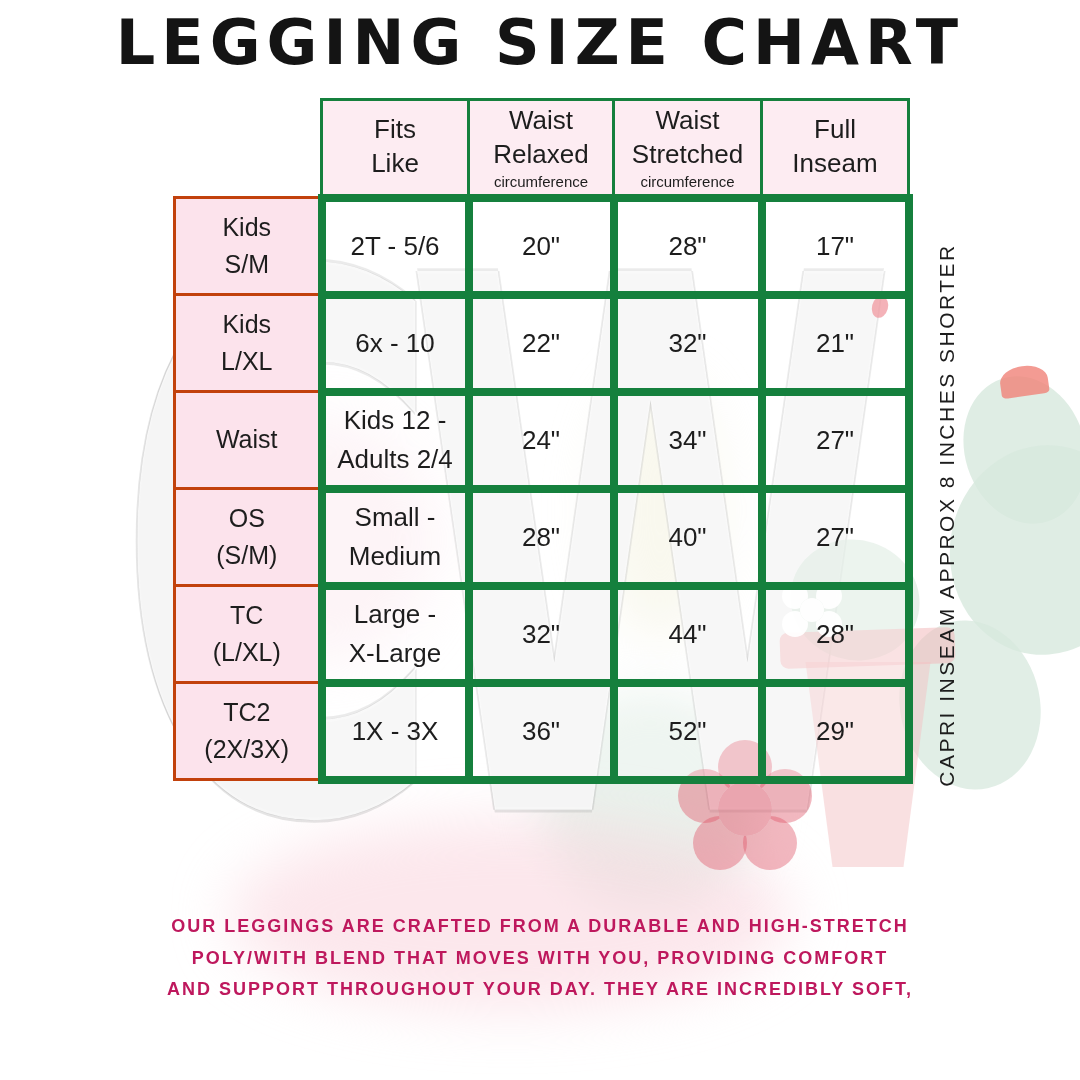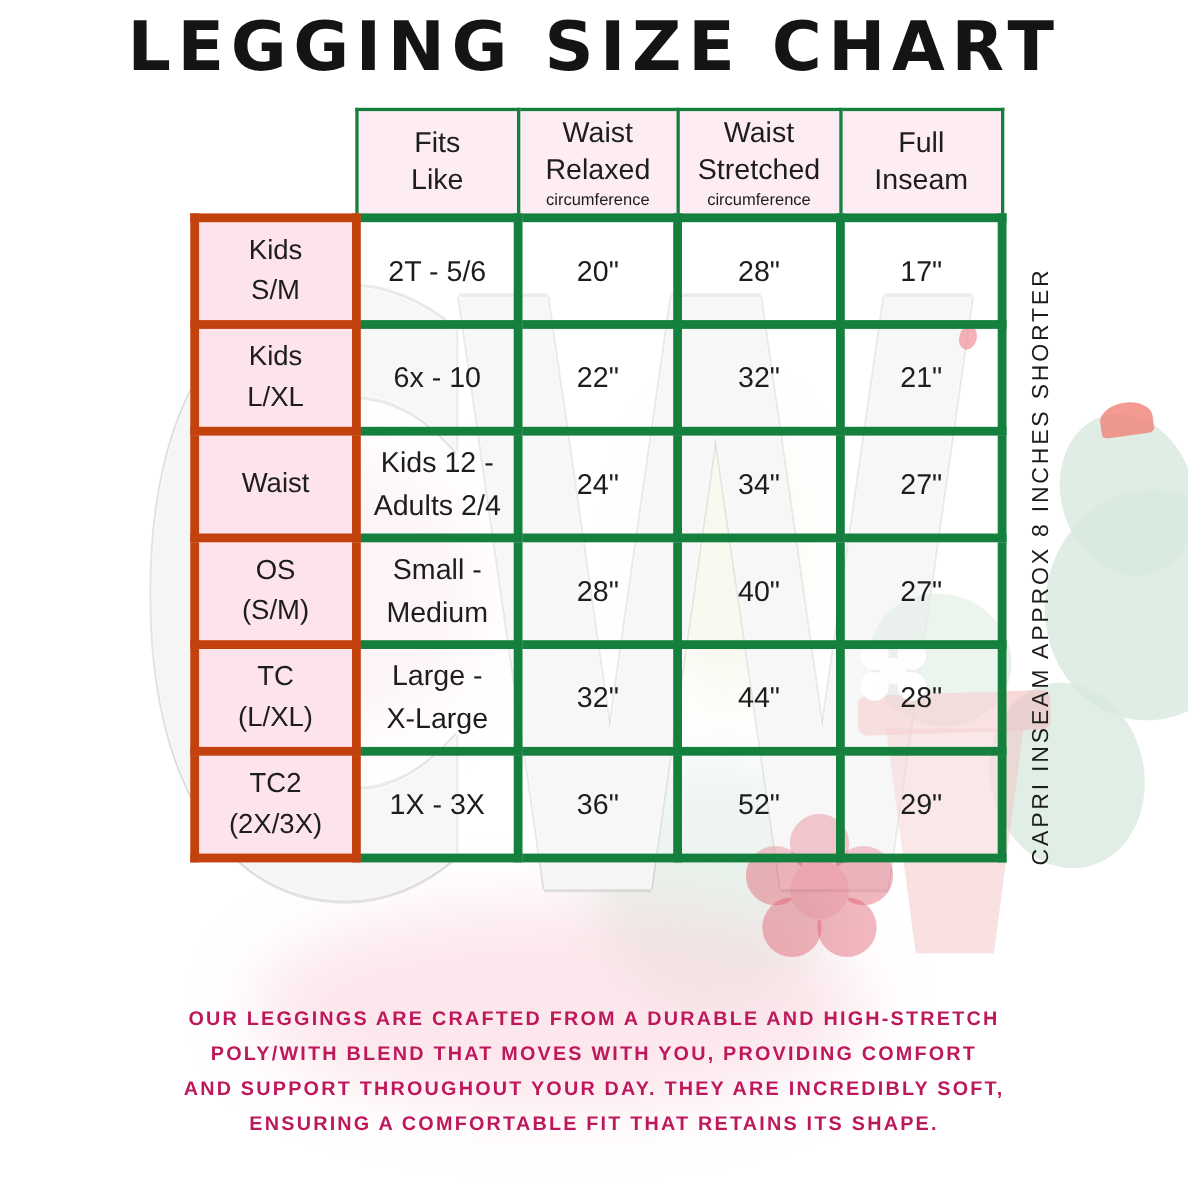--- a/index.html
+++ b/index.html
@@ -57,21 +57,21 @@
   tr.head-row{height:98px;}
   tr.data-row{height:97px;}
   .corner{border:none;background:transparent;}
   .col-head{
     background:#fdecf2;border:3px solid #15803d;font-size:26px;
   }
   .head-label{white-space:pre-line;line-height:1.3;}
   .head-sub{font-size:15px;line-height:1.1;margin-top:3px;}
   .head-sub:empty{display:none;}
   .row-head{
-    background:#fce3ec;border:8px solid #c2410c;font-size:25px;
+    background:#fce3ec;border:3px solid #c2410c;font-size:25px;
     white-space:pre-line;line-height:1.5;font-weight:400;
   }
   td.data{
     border:8px solid #15803d;font-size:26px;white-space:pre-line;line-height:1.5;
     background:rgba(255,255,255,0.25);
   }
   
   .side-note{
     position:absolute;left:640px;top:500px;width:620px;height:30px;z-index:2;
     transform:rotate(-90deg);transform-origin:center;text-align:center;
@@ -193,16 +193,15 @@
     </tr>
   </tbody>
     </table>
 
   <div class="side-note">CAPRI INSEAM APPROX 8 INCHES SHORTER</div>
 
   <div class="description">
     <div class="desc-line">OUR LEGGINGS ARE CRAFTED FROM A DURABLE AND HIGH-STRETCH</div>
     <div class="desc-line">POLY/WITH BLEND THAT MOVES WITH YOU, PROVIDING COMFORT</div>
     <div class="desc-line">AND SUPPORT THROUGHOUT YOUR DAY. THEY ARE INCREDIBLY SOFT,</div>
-    <div class="desc-line">ENSURING A COMFORTABLE FIT THAT RETAINS ITS SHAPE.</div>
   </div>
 
 </div>
 
 </body></html>

